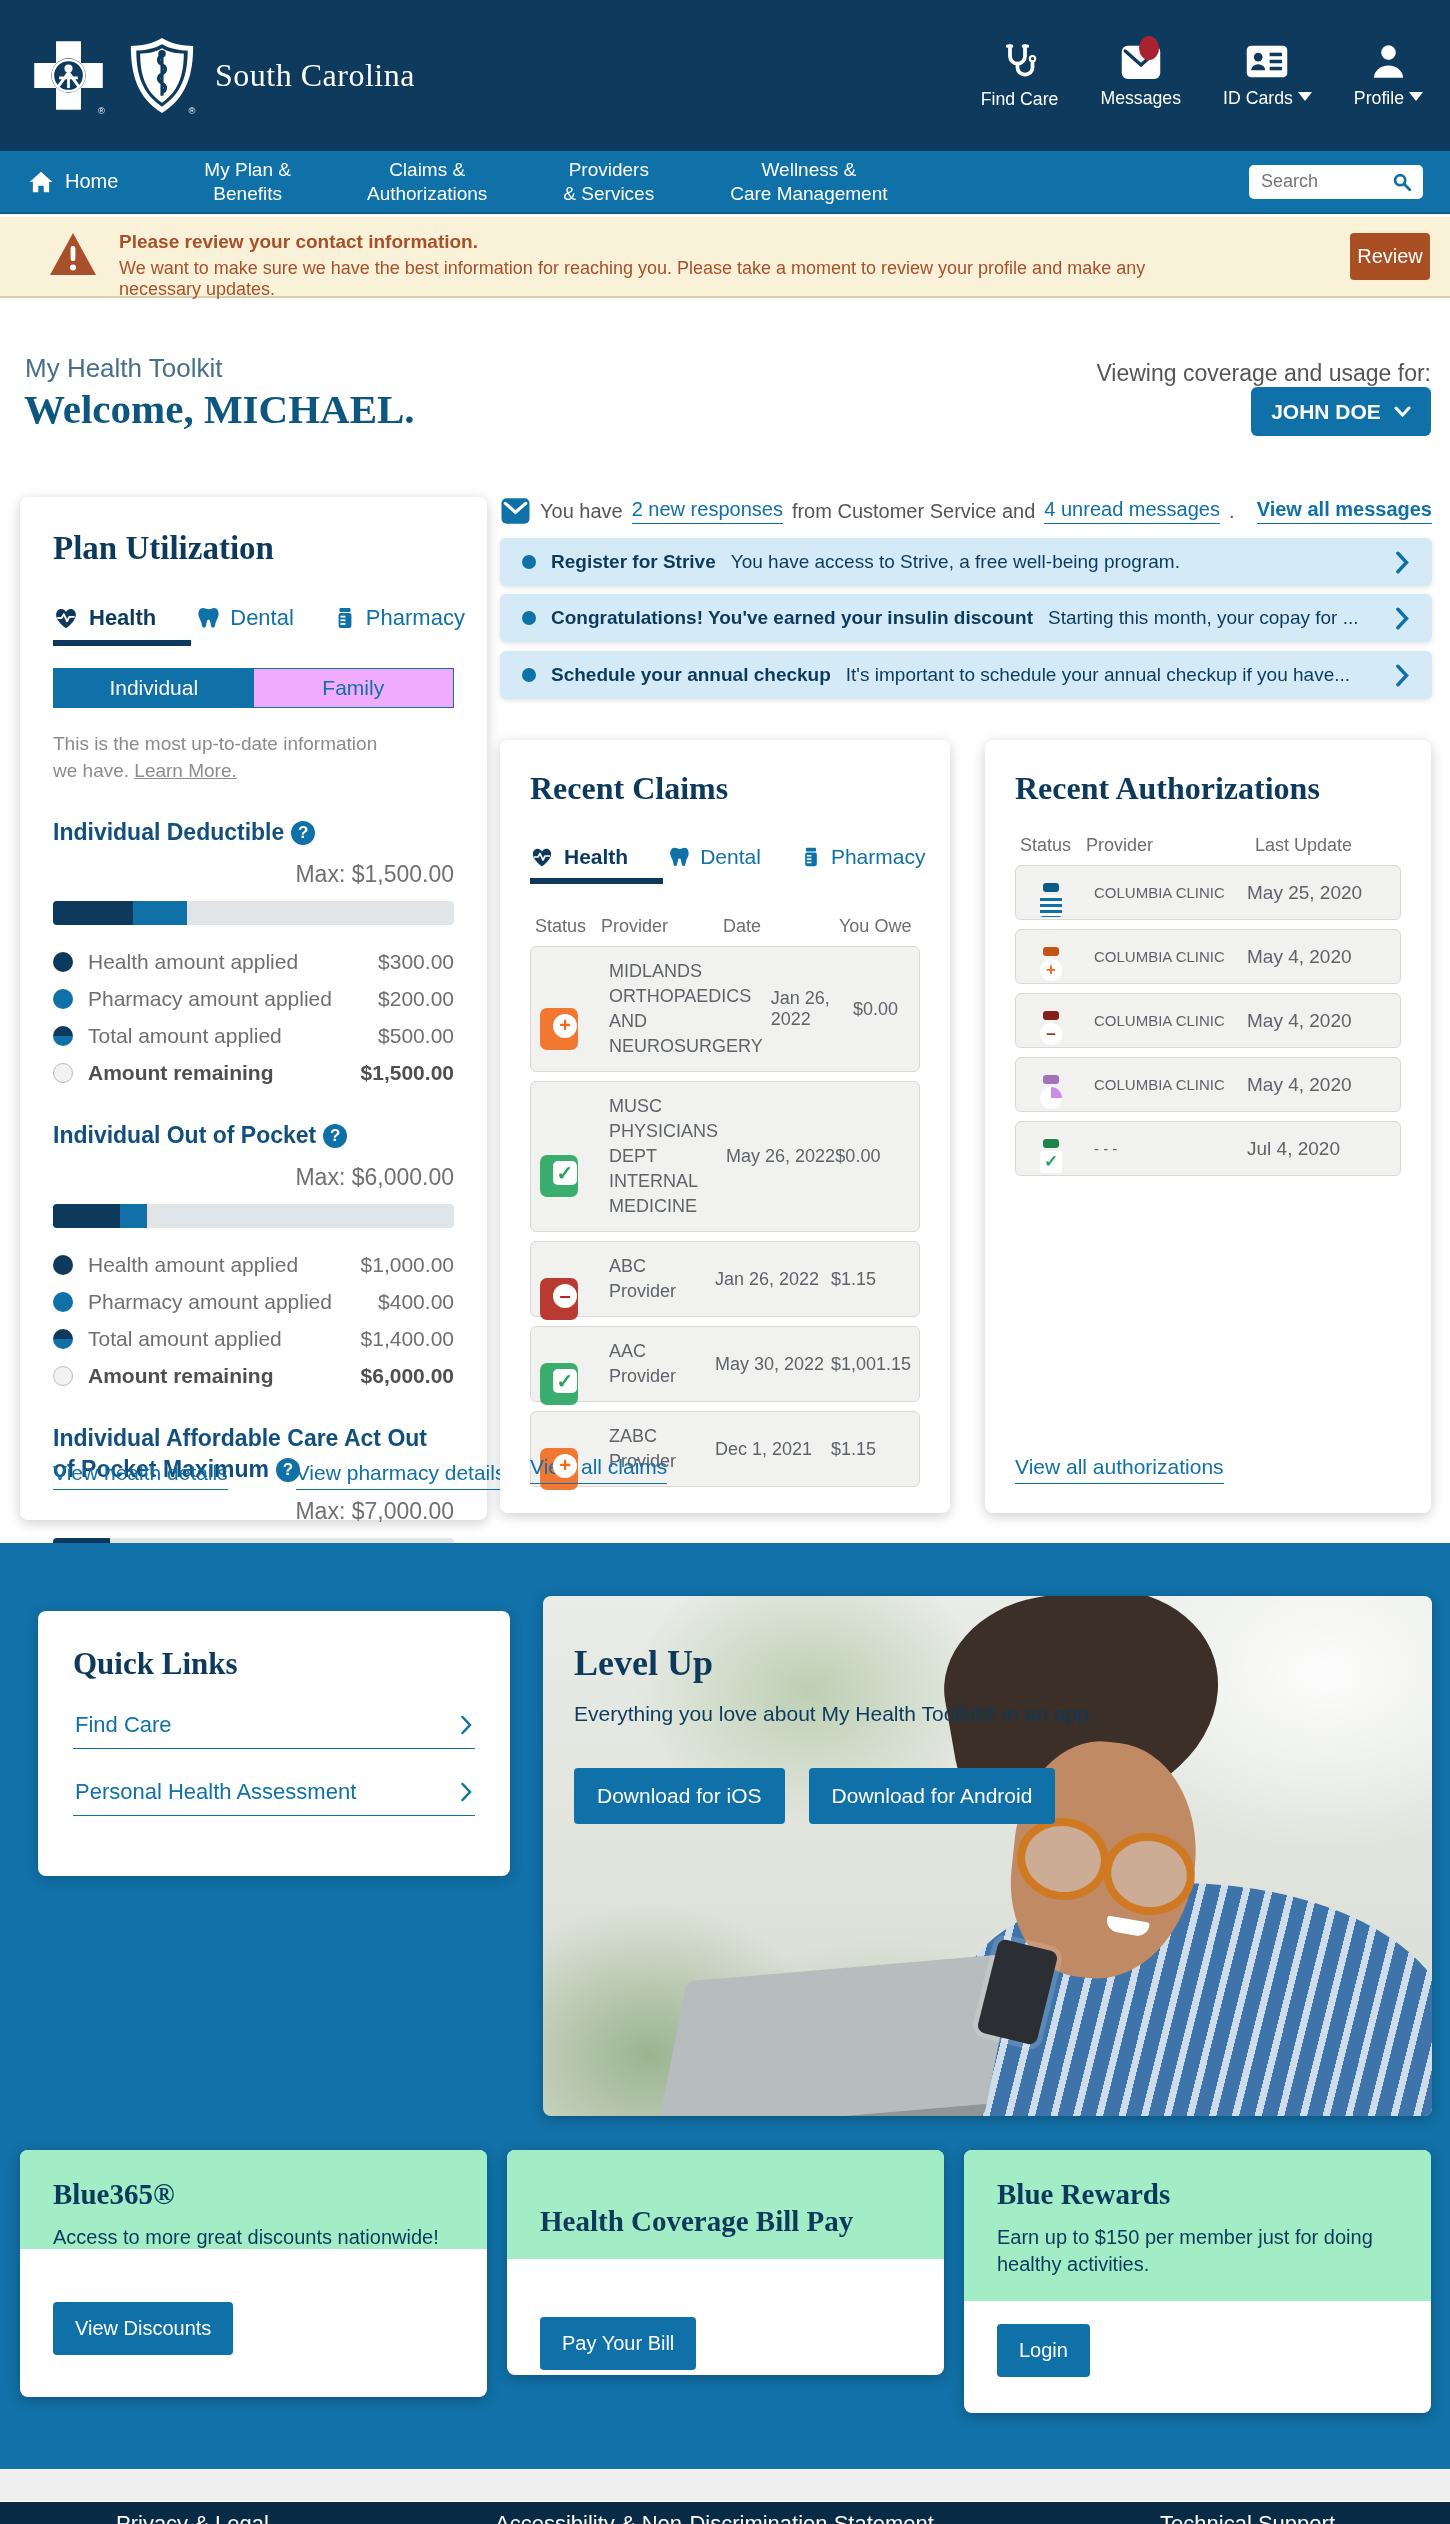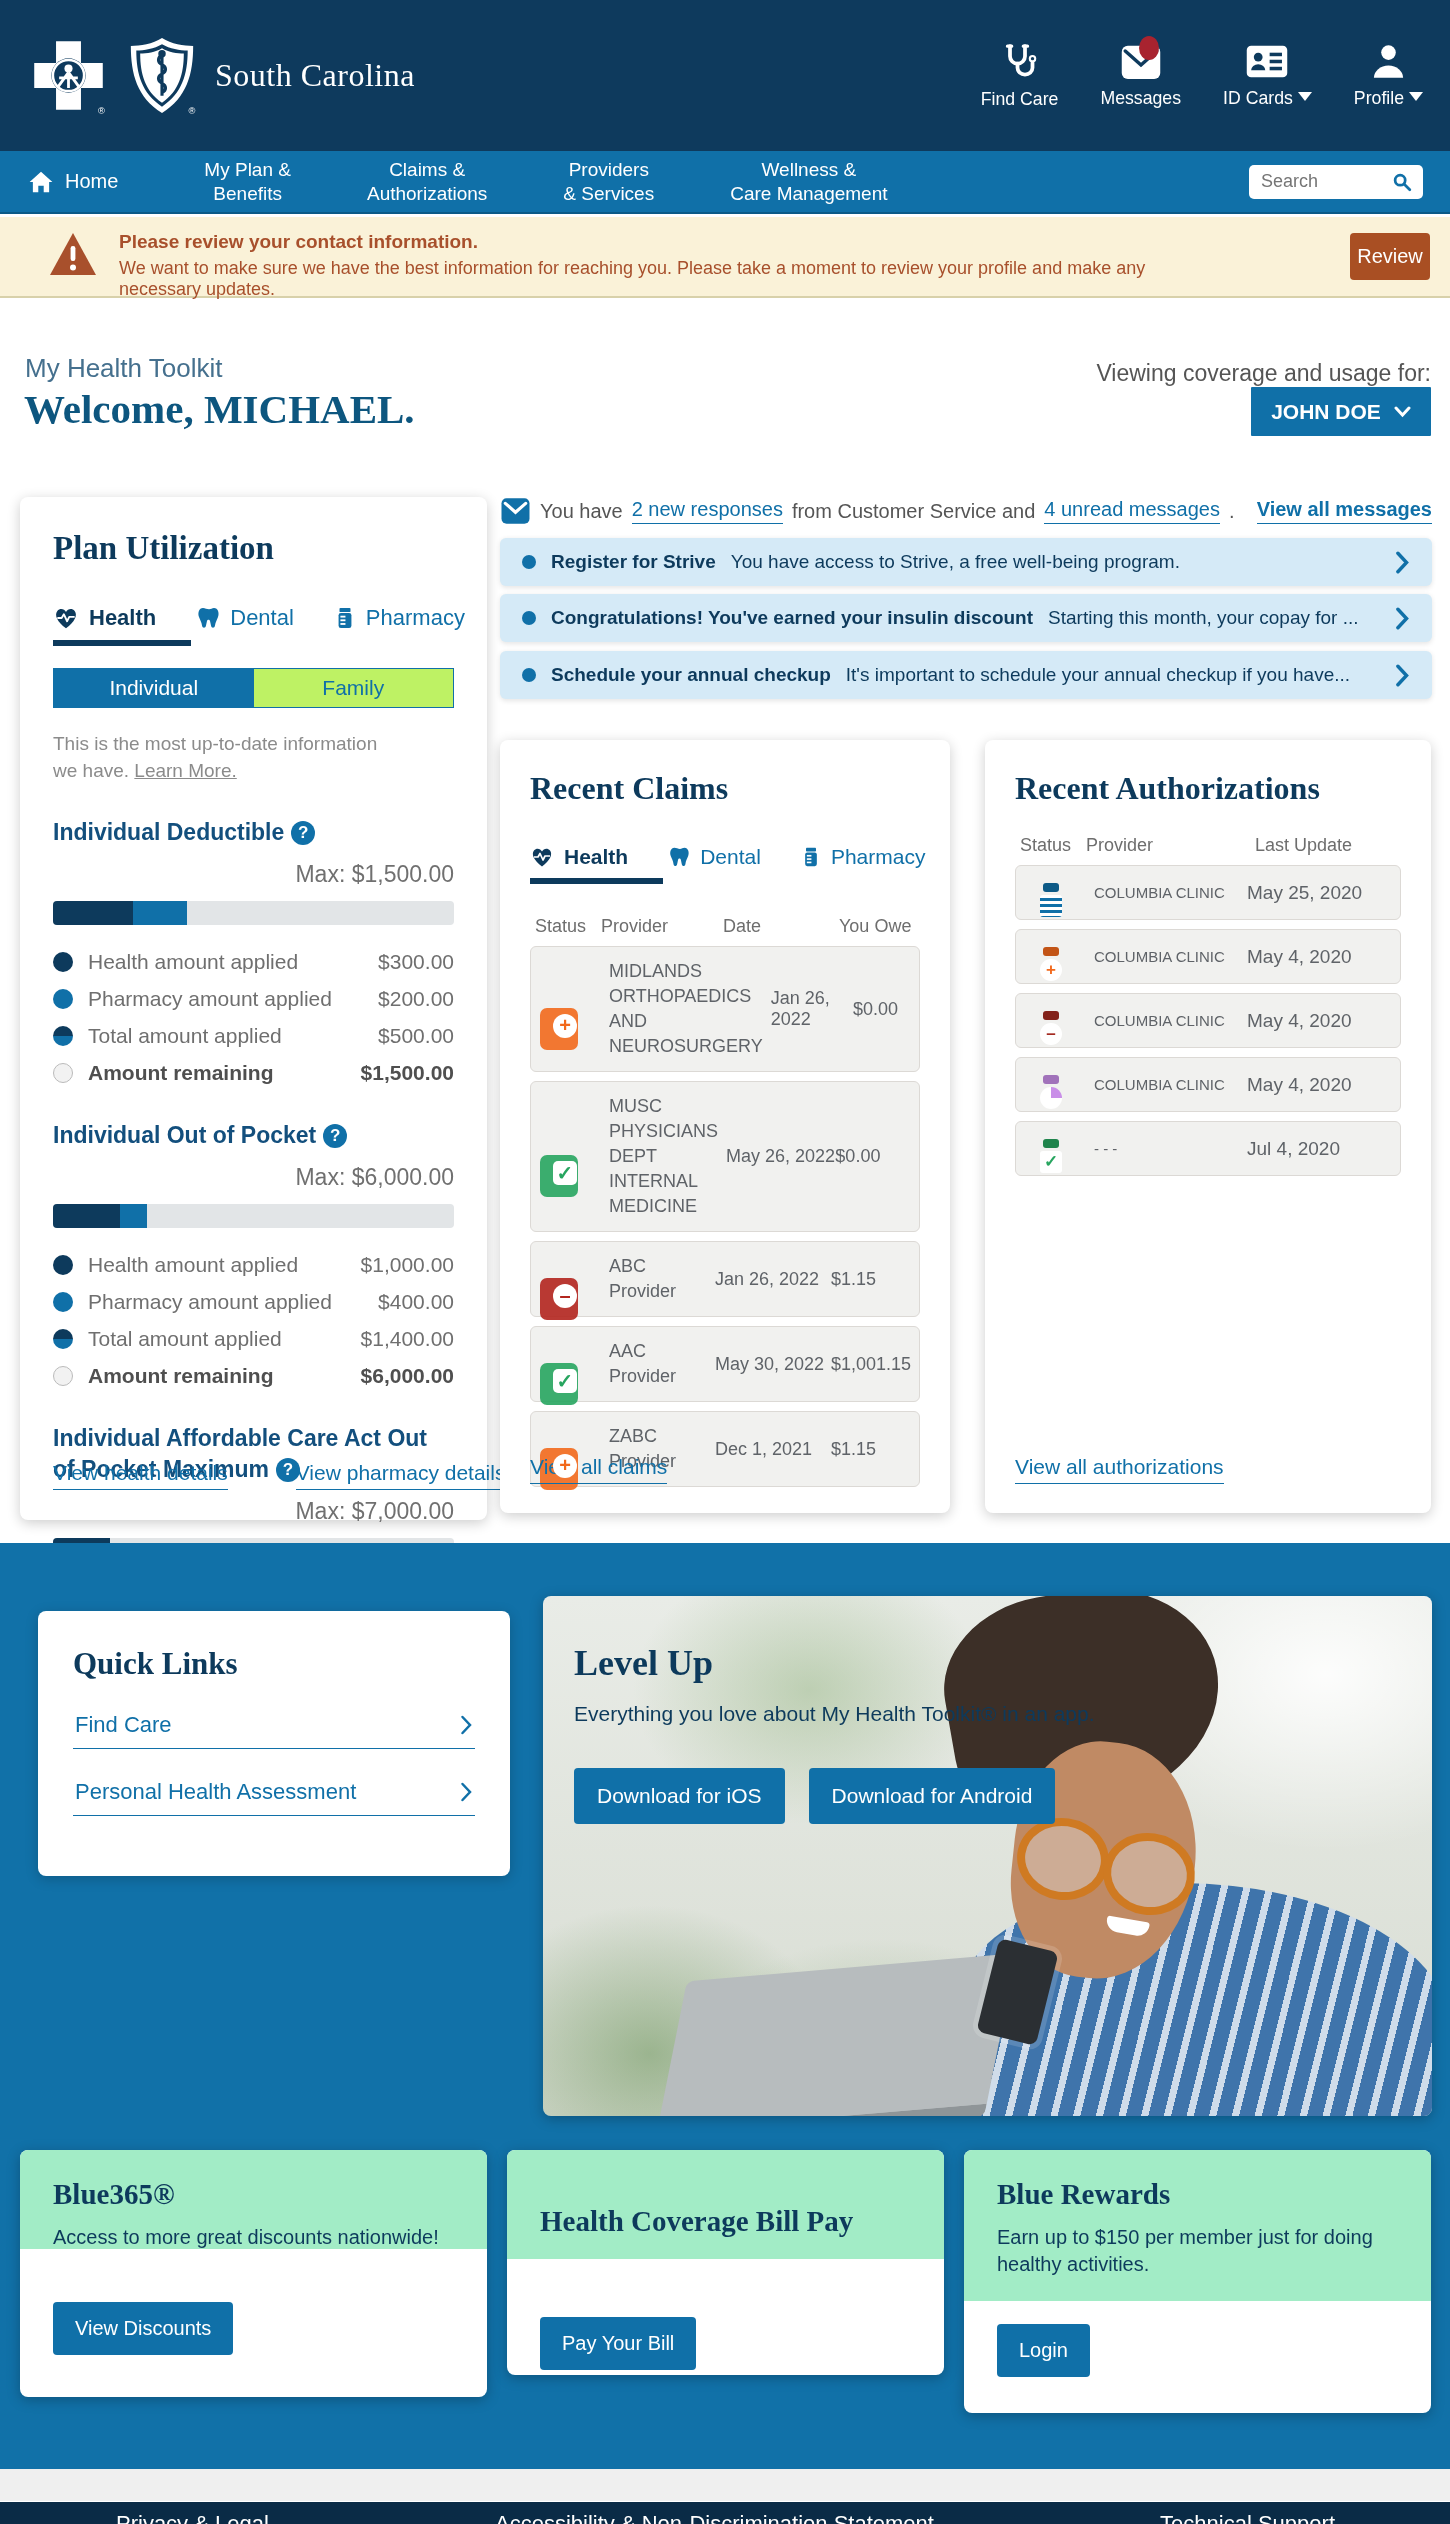--- a/index.html
+++ b/index.html
@@ -24,35 +24,35 @@
   
   .alert{position:absolute;top:217px;left:0;width:1451px;height:81px;background:#faf2d8;border-bottom:2px solid #d8d1aa;box-sizing:border-box;}
   .alert-title{position:absolute;left:119px;top:14px;font-size:19px;font-weight:bold;color:#a8502c;}
   .alert-body{position:absolute;left:119px;top:41px;font-size:18px;color:#a8502c;width:1111px;}
   .alert-btn{position:absolute;right:21px;top:16px;width:80px;height:47px;background:#a94f23;color:#fff;font-size:20px;border:none;border-radius:4px;cursor:pointer;font-family:"Liberation Sans",sans-serif;}
   .warn-tri{position:absolute;left:49px;top:13px;}
   
   .eyebrow{position:absolute;left:25px;top:353px;font-size:26px;color:#45708e;}
   .welcome-h{position:absolute;left:24px;top:385px;font-size:41px;font-weight:bold;color:#0d567f;}
   .viewing{position:absolute;right:20px;top:360px;font-size:23px;color:#555;}
-  .member-btn{position:absolute;right:20px;top:387px;width:180px;height:49px;background:#1070a8;border:none;border-radius:1px;color:#fff;font-size:21px;font-weight:bold;cursor:pointer;display:flex;align-items:center;justify-content:center;gap:13px;font-family:"Liberation Sans",sans-serif;}
+  .member-btn{position:absolute;right:20px;top:387px;width:180px;height:49px;background:#1070a8;border:none;border-radius:6px;color:#fff;font-size:21px;font-weight:bold;cursor:pointer;display:flex;align-items:center;justify-content:center;gap:13px;font-family:"Liberation Sans",sans-serif;}
   
   .card{position:absolute;background:#fff;border-radius:8px;box-shadow:0 3px 13px rgba(0,0,0,.20);box-sizing:border-box;}
   .card-title{font-size:33px;font-weight:bold;color:#0d3a5c;}
   
   #plan-card{left:20px;top:497px;width:467px;height:1023px;padding:33px;}
   .tabs{display:flex;gap:40px;margin-top:38px;}
   .tab{display:flex;align-items:center;gap:10px;font-size:22px;color:#1070a8;cursor:pointer;padding-bottom:15px;position:relative;}
   .tab.active{color:#0d3a5c;font-weight:bold;}
   .tab.active::after{content:"";position:absolute;left:0;bottom:0;width:calc(100% + 35px);height:5.6px;background:#0d3a5c;}
   .tabs.small .tab{font-size:21px;}
   .toggle{display:flex;margin-top:22px;height:38px;border:1.5px solid #1070a8;border-radius:0;overflow:hidden;}
   .toggle div{flex:1;display:flex;align-items:center;justify-content:center;font-size:21px;cursor:pointer;}
   .tg-on{background:#1070a8;color:#fff;}
-  .tg-off{background:#bef264;color:#1070a8;}
+  .tg-off{background:#f0abfc;color:#1070a8;}
   .note{margin-top:22px;font-size:19px;color:#8b8b8b;width:333px;line-height:27px;}
   .note .link{color:#8b8b8b;text-decoration:underline;}
   .sec{margin-top:33px;}
   .sec-h{font-size:23px;font-weight:bold;color:#134f7d;line-height:31px;width:384px;}
   .qmark{display:inline-flex;width:24px;height:24px;border-radius:50%;background:#1070a8;color:#fff;font-size:17px;font-weight:bold;align-items:center;justify-content:center;vertical-align:2px;margin-left:7px;}
   .max{ text-align:right;font-size:23px;color:#707070;margin-top:13px;}
   .bar{margin-top:13px;height:24px;border-radius:4px;background:#e2e5e7;overflow:hidden;display:flex;}
   .seg-navy{height:100%;background:#0d3a5c;}
   .seg-blue{height:100%;background:#1070a8;}
   .legend{margin-top:22px;}

